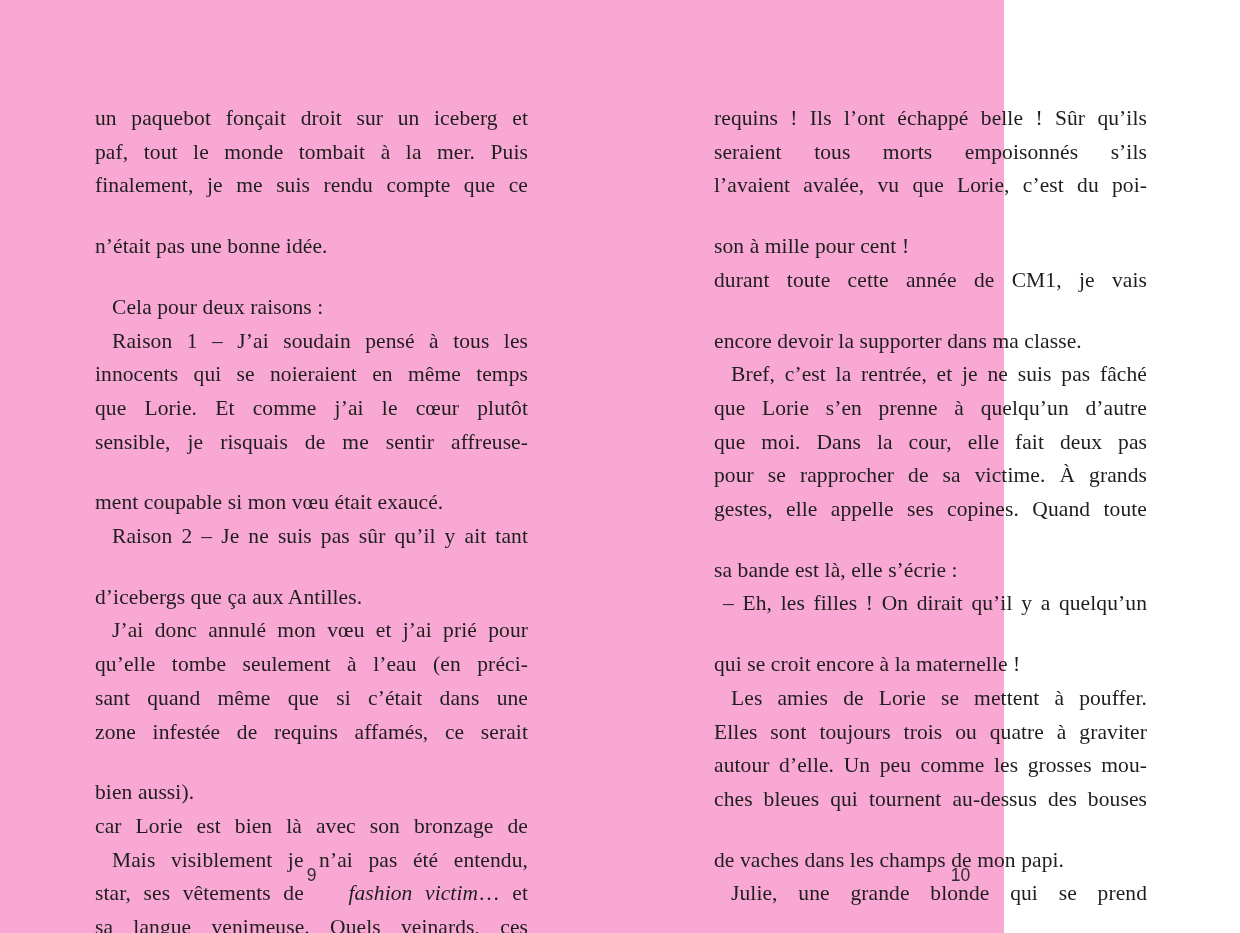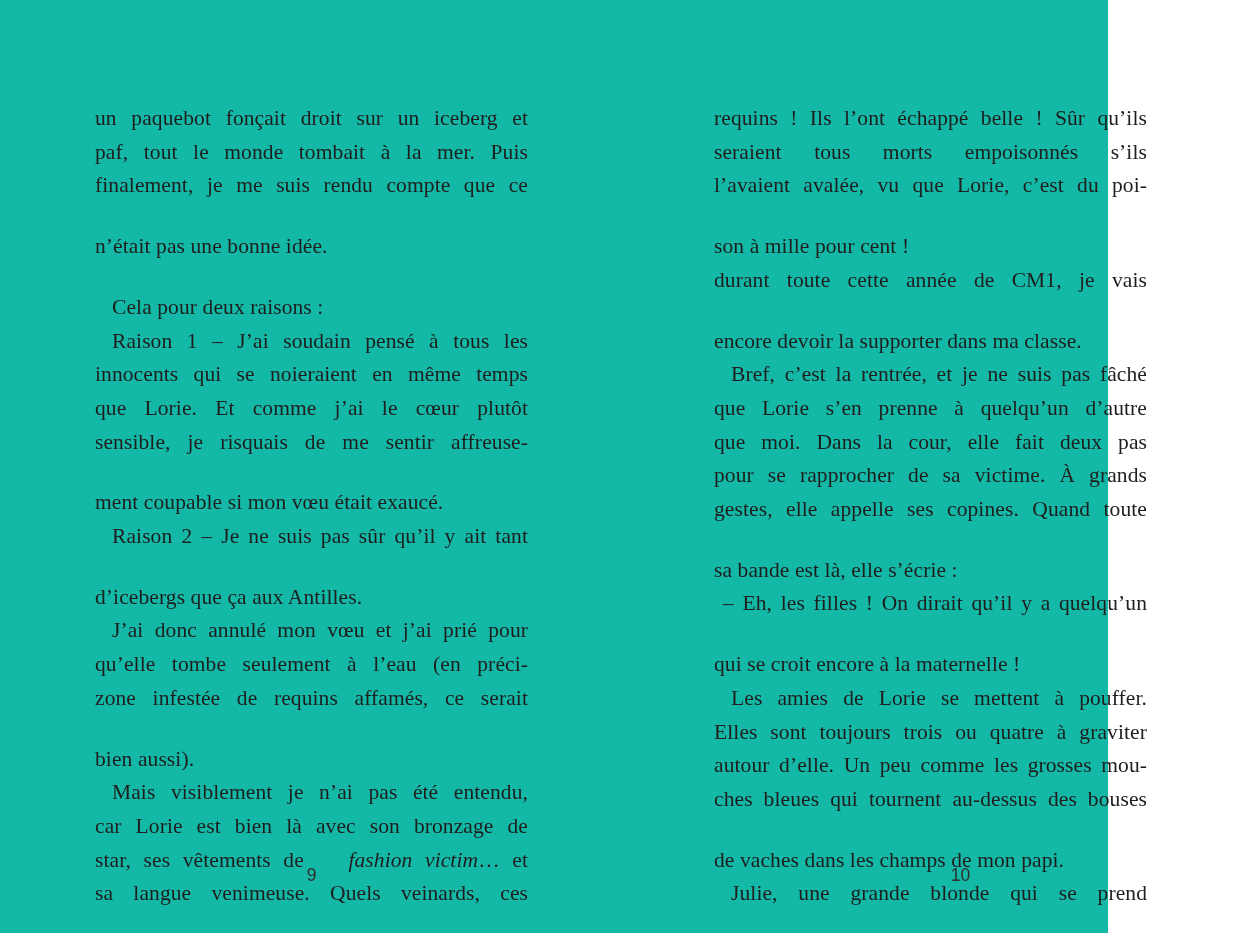--- a/index.html
+++ b/index.html
@@ -6,23 +6,23 @@
     margin: 0;
     padding: 0;
     width: 1240px;
     height: 933px;
     background: #ffffff;
     overflow: hidden;
     font-family: "Liberation Serif", serif;
   }
   .spread {
     position: relative;
-    width: 1108px;
+    width: 1004px;
     height: 933px;
-    background: #14b8a6;
+    background: #f9a8d4;
     text-decoration: underline;
   }
   .text-block {
     position: absolute;
     top: 102px;
     width: 433px;
     font-size: 21.5px;
     line-height: 33.7px;
     color: #1e1e1e;
     letter-spacing: 0.1px;
@@ -67,24 +67,25 @@
         <div class="line end i1"><span>Cela pour deux raisons :</span></div>
         <div class="line i1"><span>Raison 1 – J’ai soudain pensé à tous les</span></div>
         <div class="line"><span>innocents qui se noieraient en même temps</span></div>
         <div class="line"><span>que Lorie. Et comme j’ai le cœur plutôt</span></div>
         <div class="line"><span>sensible, je risquais de me sentir affreuse-</span></div>
         <div class="line end"><span>ment coupable si mon vœu était exaucé.</span></div>
         <div class="line i1"><span>Raison 2 – Je ne suis pas sûr qu’il y ait tant</span></div>
         <div class="line end"><span>d’icebergs que ça aux Antilles.</span></div>
         <div class="line i1"><span>J’ai donc annulé mon vœu et j’ai prié pour</span></div>
         <div class="line"><span>qu’elle tombe seulement à l’eau (en préci-</span></div>
+        <div class="line"><span>sant quand même que si c’était dans une</span></div>
         <div class="line"><span>zone infestée de requins affamés, ce serait</span></div>
         <div class="line end"><span>bien aussi).</span></div>
+        <div class="line"><span>car Lorie est bien là avec son bronzage de</span></div>
         <div class="line i1"><span>Mais visiblement je n’ai pas été entendu,</span></div>
-        <div class="line"><span>car Lorie est bien là avec son bronzage de</span></div>
         <div class="line"><span>star, ses vêtements de </span><i>fashion victim</i><span>… et</span></div>
         <div class="line"><span>sa langue venimeuse. Quels veinards, ces</span></div>
       </div>
     <div class="page-number left">9</div>
   </section>
 
   <section>
     <div class="text-block right">
         <div class="line"><span>requins ! Ils l’ont échappé belle ! Sûr qu’ils</span></div>
         <div class="line"><span>seraient tous morts empoisonnés s’ils</span></div>

